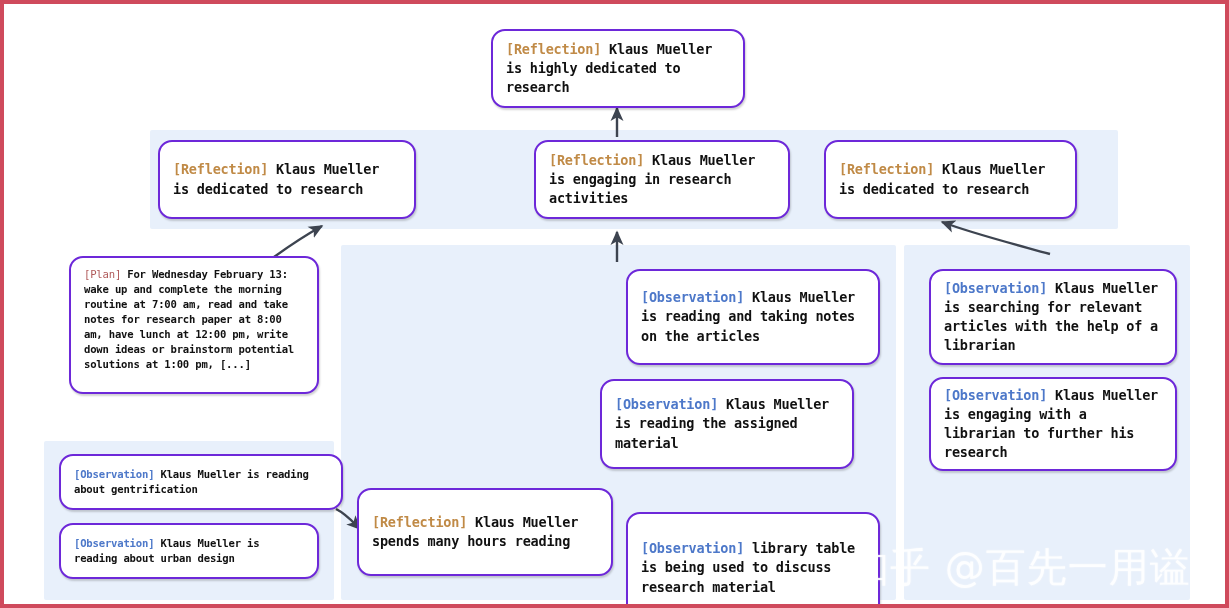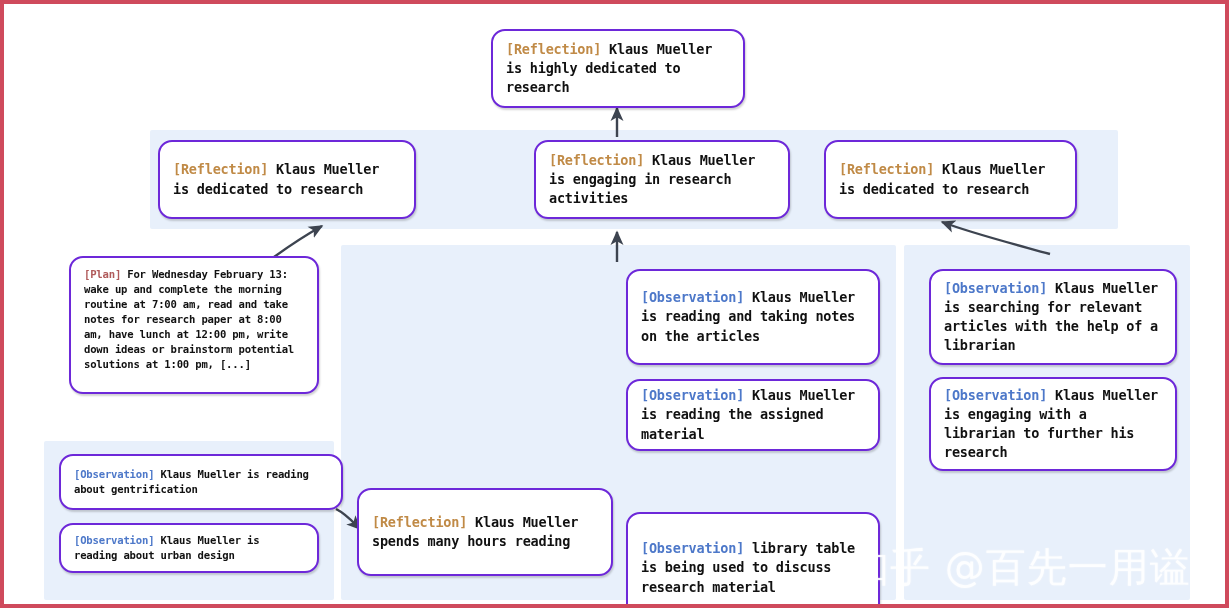--- a/index.html
+++ b/index.html
@@ -35,21 +35,21 @@
     line-height: 1.42;
     color: #111111;
     font-weight: bold;
     font-size: 13.5px;
     letter-spacing: -0.2px;
     white-space: pre-wrap;
   }
   .node .txt { display: block; }
   .tag-reflection { color: #c08a46; font-weight: bold; }
   .tag-observation { color: #4d78c9; font-weight: bold; }
-  .tag-plan { color: #b05a5a; font-weight: bold; }
+  .tag-plan { color: #b05a5a; font-weight: normal; }
   .fs-xs { font-size: 10.6px; line-height: 1.42; }
   
   #arrows {
     position: absolute; left: 0; top: 0;
     width: 1221px; height: 600px;
     pointer-events: none;
   }
   
   #watermark {
     position: absolute;
@@ -109,35 +109,35 @@
   </div>
 
   <div class="node fs-xs" style="left:65px; top:252px; width:250px; height:138px; align-items:flex-start; padding-top:9px;">
     <span class="txt"><span class="tag-plan">[Plan]</span><span> For Wednesday February 13: wake up and complete the morning routine at 7:00 am, read and take notes for research paper at 8:00 am, have lunch at 12:00 pm, write down ideas or brainstorm potential solutions at 1:00 pm, [...]</span></span>
   </div>
 
   <div class="node fs-xs" style="left:55px; top:450px; width:284px; height:56px;">
     <span class="txt"><span class="tag-observation">[Observation]</span><span> Klaus Mueller is reading about gentrification</span></span>
   </div>
 
-  <div class="node fs-xs" style="left:55px; top:519px; width:260px; height:50px;">
+  <div class="node fs-xs" style="left:55px; top:519px; width:260px; height:56px;">
     <span class="txt"><span class="tag-observation">[Observation]</span><span> Klaus Mueller is reading about urban design</span></span>
   </div>
 
 
 
   <div class="node" style="left:353px; top:484px; width:256px; height:88px;">
     <span class="txt"><span class="tag-reflection">[Reflection]</span><span> Klaus Mueller spends many hours reading</span></span>
   </div>
 
   <div class="node" style="left:622px; top:265px; width:254px; height:96px;">
     <span class="txt"><span class="tag-observation">[Observation]</span><span> Klaus Mueller is reading and taking notes on the articles</span></span>
   </div>
 
-  <div class="node" style="left:622px; top:375px; width:254px; height:72px;">
+  <div class="node" style="left:596px; top:375px; width:254px; height:90px;">
     <span class="txt"><span class="tag-observation">[Observation]</span><span> Klaus Mueller is reading the assigned material</span></span>
   </div>
 
   <div class="node" style="left:622px; top:508px; width:254px; height:112px;">
     <span class="txt"><span class="tag-observation">[Observation]</span><span> library table is being used to discuss research material</span></span>
   </div>
 
   <div class="node" style="left:925px; top:265px; width:248px; height:96px;">
     <span class="txt"><span class="tag-observation">[Observation]</span><span> Klaus Mueller is searching for relevant articles with the help of a librarian</span></span>
   </div>

